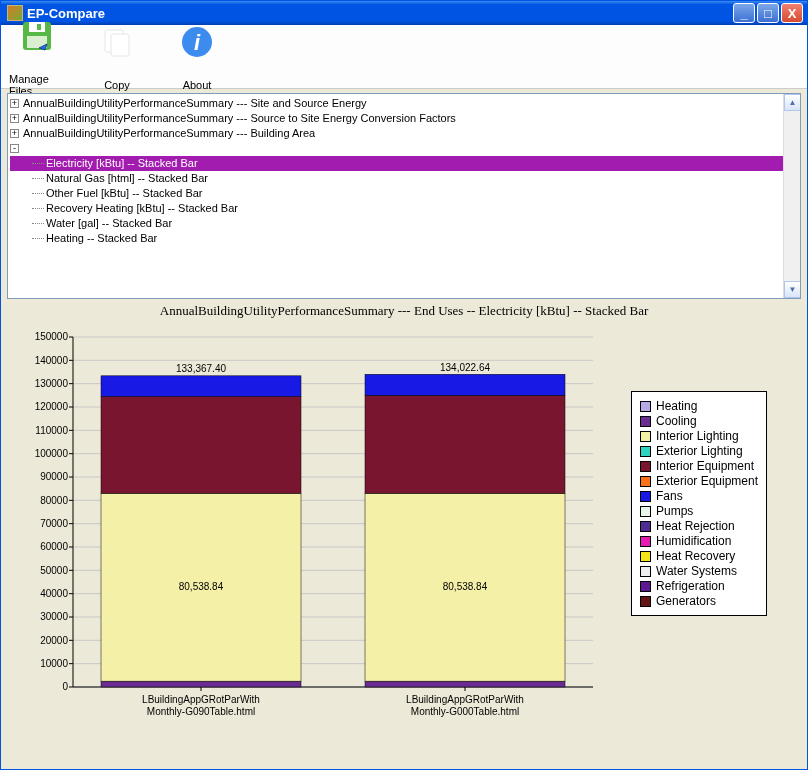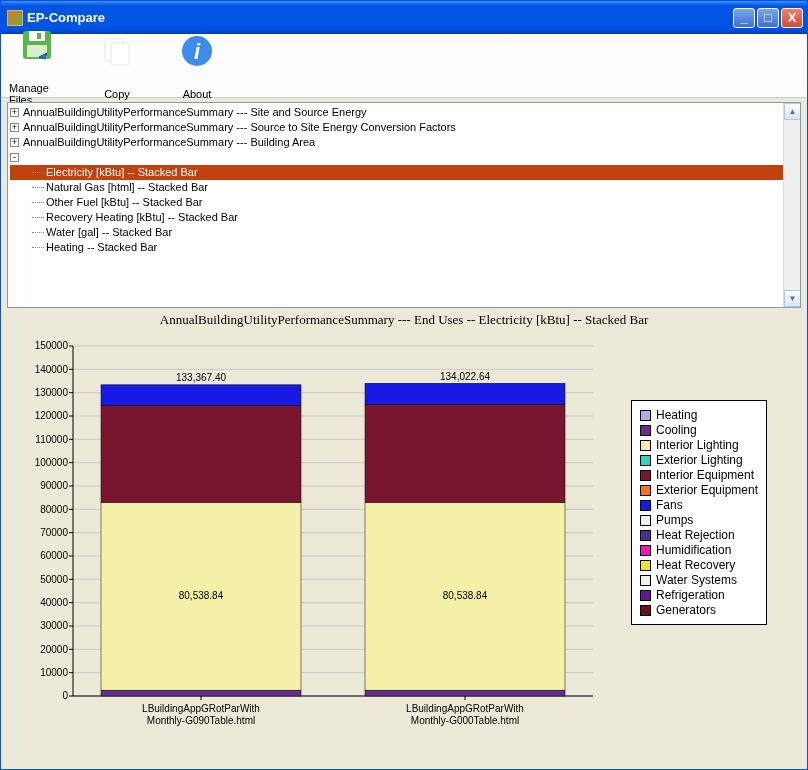--- a/index.html
+++ b/index.html
@@ -12,21 +12,21 @@
   }
   .window {
     width: 808px;
     height: 770px;
     background: #ece9d8;
     border: 1px solid #0054e3;
     display: flex;
     flex-direction: column;
   }
   .titlebar {
-    height: 33px;
+    height: 24px;
     background: linear-gradient(to bottom, #3c8cf0 0%, #0054e3 15%, #0054e3 85%, #003db0 100%);
     display: flex;
     align-items: center;
     color: white;
     font-weight: bold;
     font-size: 13px;
     padding-left: 6px;
   }
   .titlebar-icon {
     width: 16px; height: 16px;
@@ -104,21 +104,21 @@
   }
   .expando {
     width: 9px; height: 9px;
     border: 1px solid #888;
     margin-right: 4px;
     display: inline-flex; align-items: center; justify-content: center;
     font-size: 9px; line-height: 7px;
     background: white;
     color: #000;
   }
-  .tree-row.selected { background: #c2410c; color: white; }
+  .tree-row.selected { background: #a21caf; color: white; }
   .tree-scroll {
     position: absolute;
     right: 0; top: 0; bottom: 0;
     width: 17px;
     background: #f0f0f0;
     border-left: 1px solid #ddd;
   }
   .scroll-btn {
     width: 17px; height: 17px;
     background: linear-gradient(to bottom,#fff,#d8e4f8);

